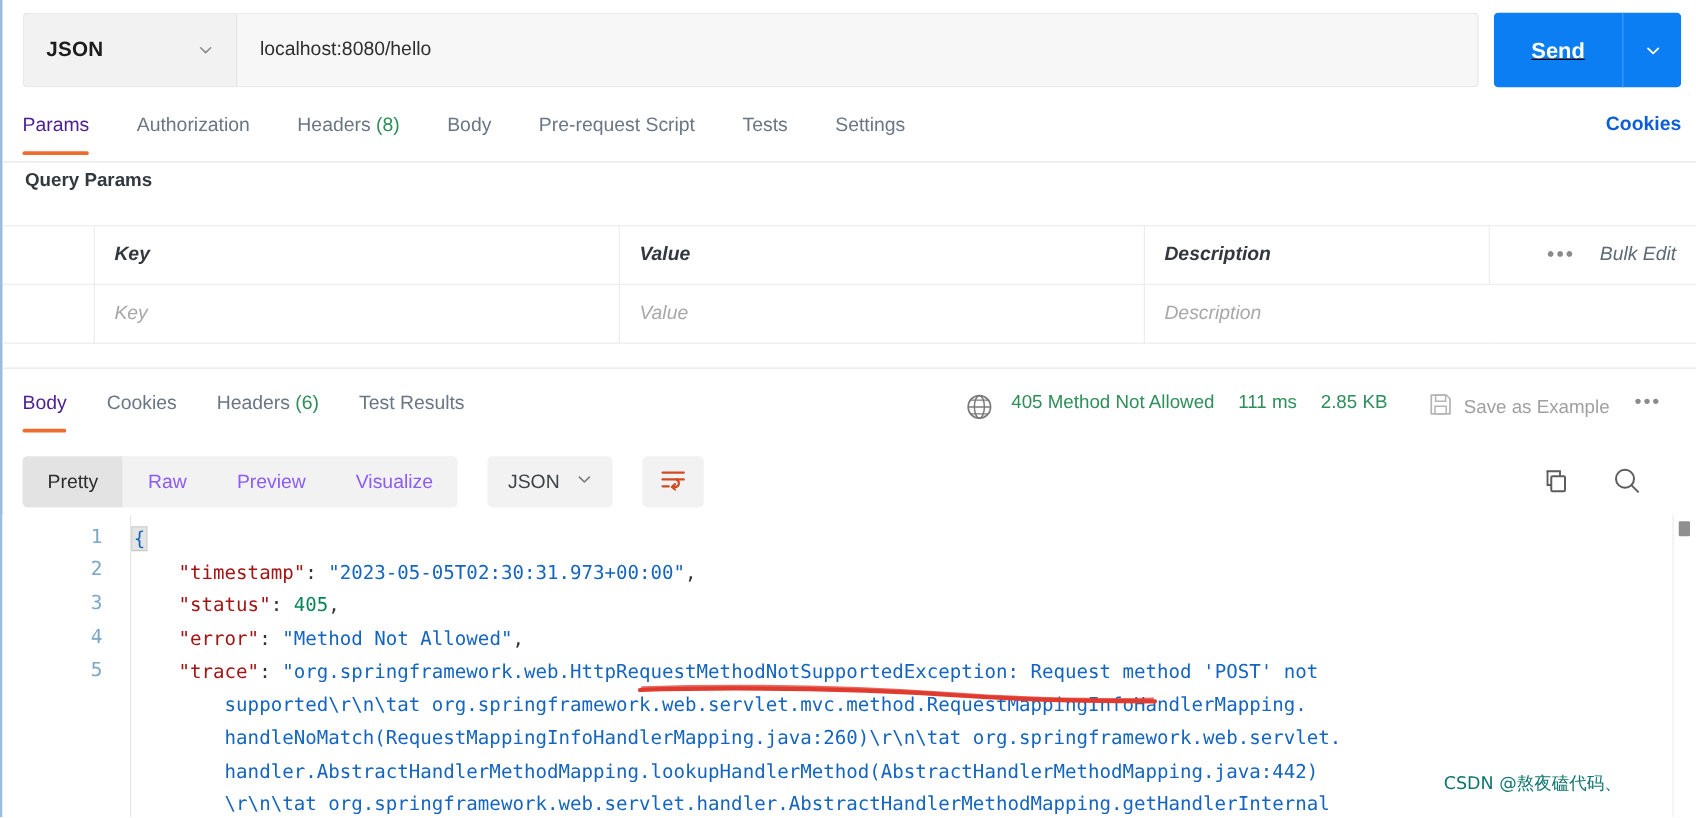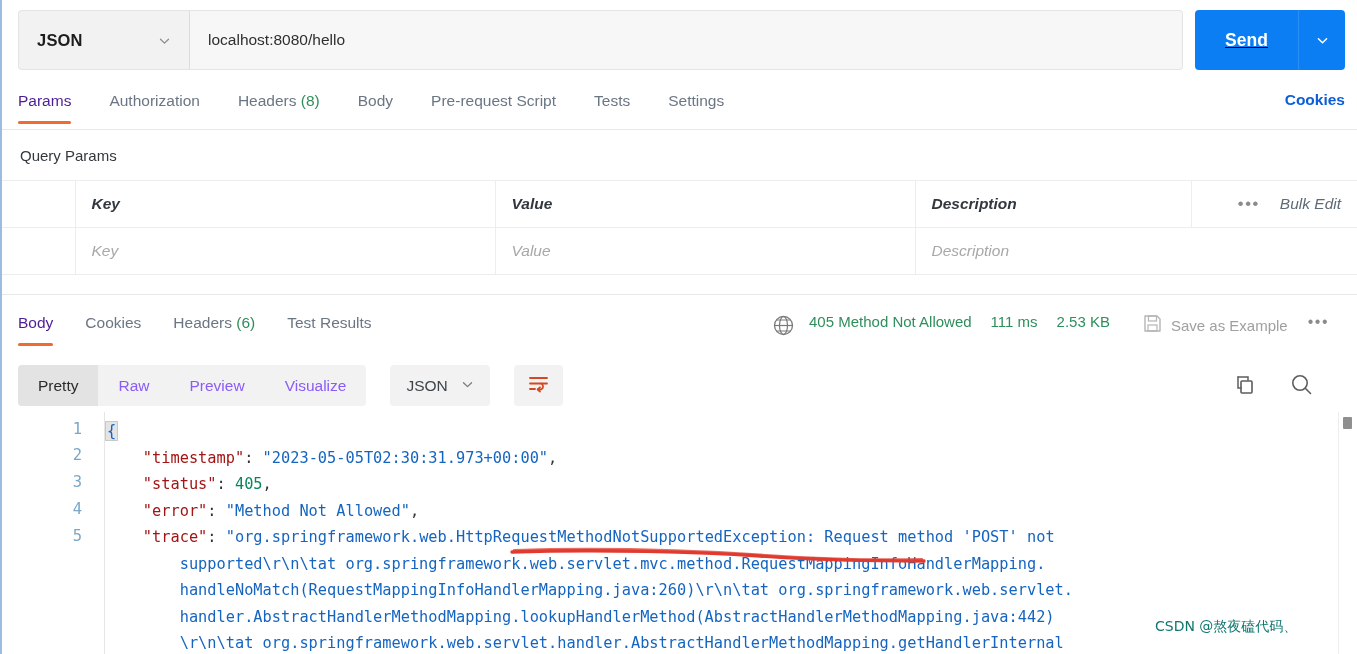--- a/index.html
+++ b/index.html
@@ -104,22 +104,22 @@
     font-size: 15.5px; font-weight: bold; color: #0b5ed7;
     cursor: pointer;
   }
   .hr {
     position: absolute; left: 2px; width: 1355px; height: 1px;
     background: #e8e8e8;
   }
 
   
   .qp-title {
-    position: absolute; left: 20px; top: 147px;
-    font-size: 15px; font-weight: normal; color: #32383e;
+    position: absolute; left: 20px; top: 136px;
+    font-size: 15px; font-weight: bold; color: #32383e;
   }
   .params-table {
     position: absolute; left: 2px; top: 180px;
     width: 1355px;
     border-collapse: collapse;
     table-layout: fixed;
   }
   .params-table td {
     border: 1px solid #ededed;
     border-left: none;
@@ -332,21 +332,21 @@
       <svg width="23" height="23" viewBox="0 0 23 23">
         <circle cx="11.5" cy="11.5" r="9" fill="none" stroke="#7a7a7a" stroke-width="1.3"></circle>
         <ellipse cx="11.5" cy="11.5" rx="4" ry="9" fill="none" stroke="#7a7a7a" stroke-width="1.2"></ellipse>
         <line x1="2.6" y1="11.5" x2="20.4" y2="11.5" stroke="#7a7a7a" stroke-width="1.2"></line>
         <line x1="4.2" y1="6" x2="18.8" y2="6" stroke="#7a7a7a" stroke-width="1"></line>
         <line x1="4.2" y1="17" x2="18.8" y2="17" stroke="#7a7a7a" stroke-width="1"></line>
       </svg>
     </span>
     <span class="stat">405 Method Not Allowed</span>
     <span class="stat">111 ms</span>
-    <span class="stat">2.53 KB</span>
+    <span class="stat">2.85 KB</span>
     <span class="save-ex">
       <span>
         <svg width="21" height="21" viewBox="0 0 21 21">
           <path d="M3 3 H15 L18 6 V18 H3 Z" fill="none" stroke="#b5b5b5" stroke-width="1.4" stroke-linejoin="round"></path>
           <rect x="6.5" y="3" width="8" height="5" fill="none" stroke="#b5b5b5" stroke-width="1.2"></rect>
           <rect x="6" y="12" width="9" height="6" fill="none" stroke="#b5b5b5" stroke-width="1.2"></rect>
         </svg>
       </span>
       <span>Save as Example</span>
     </span>

